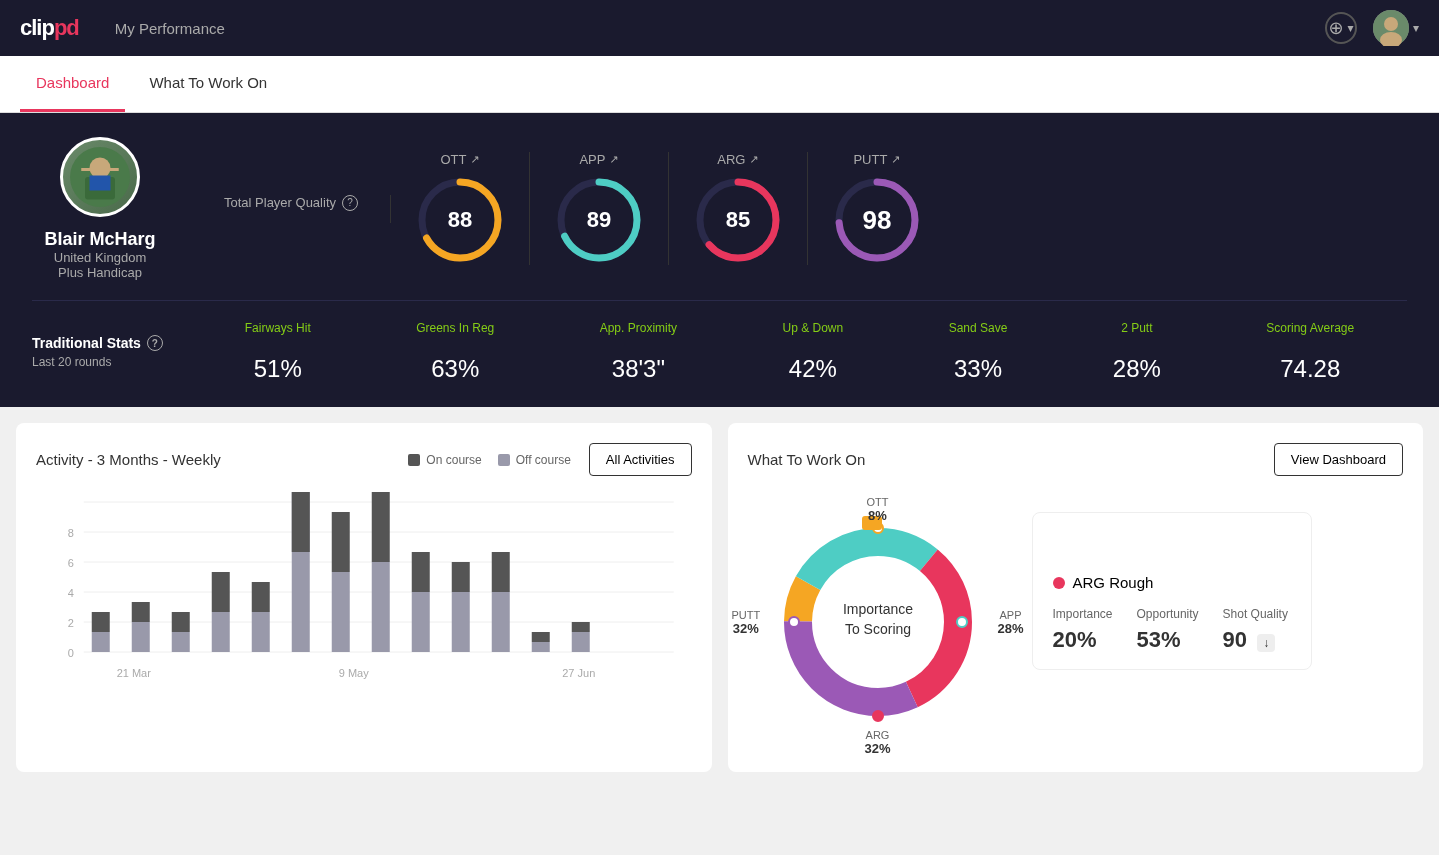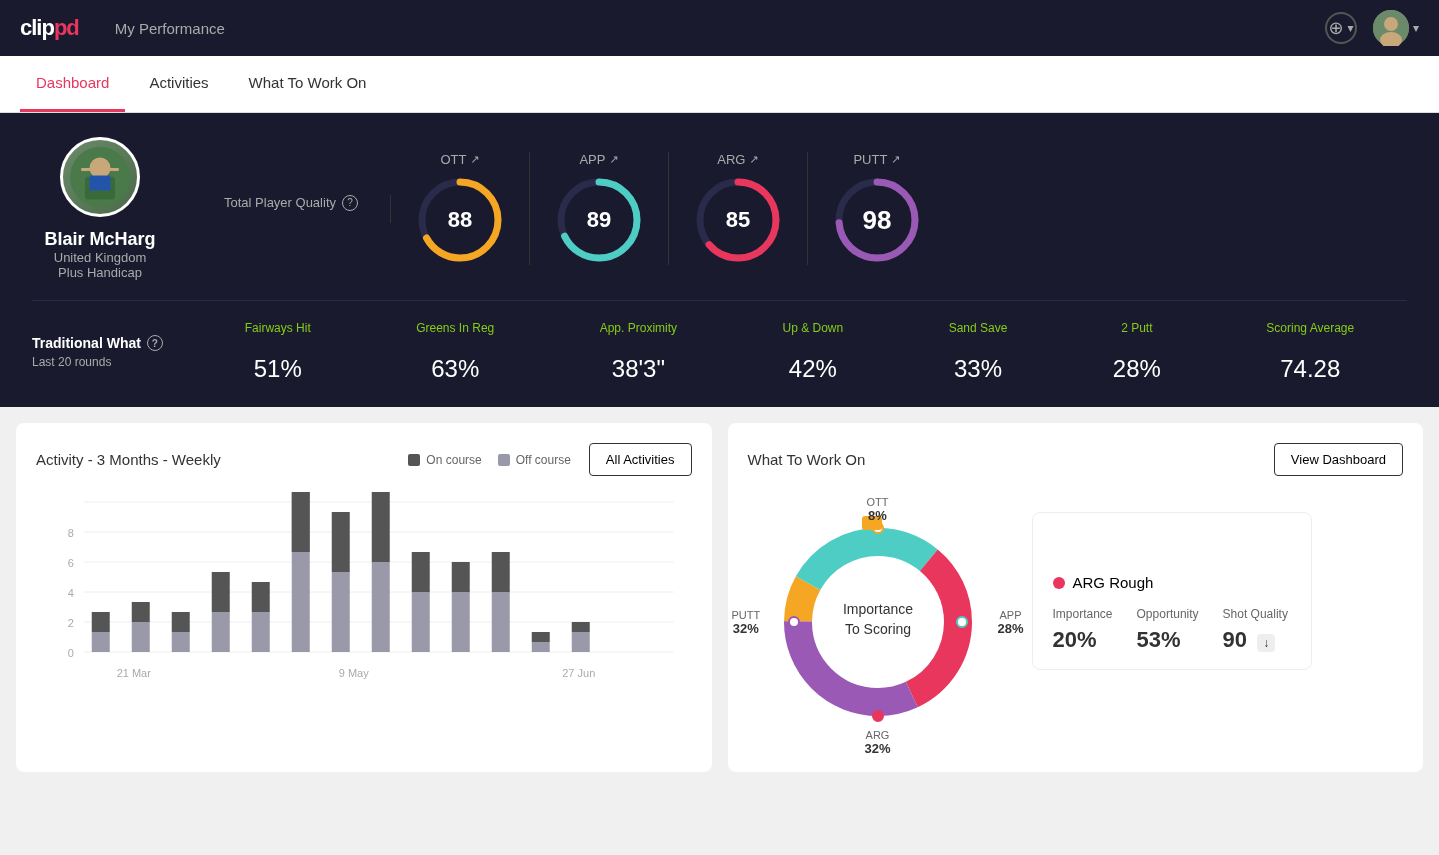--- a/index.html
+++ b/index.html
@@ -336,21 +336,20 @@
           <ellipse cx="18" cy="30" rx="11" ry="8" fill="#c8a87a"></ellipse>
         </svg>
       </div>
       <span class="header-chevron">▾</span>
     </div>
   </div>
 </header>
 
 <nav class="nav-tabs">
   <div class="nav-tab active">Dashboard</div>
-  <div class="nav-tab">Activities</div>
   <div class="nav-tab">What To Work On</div>
 </nav>
 
 <div class="stats-banner">
   <div class="stats-top">
 
     <div class="player-info">
       <div class="player-avatar">
         <svg viewBox="0 0 80 80" xmlns="http://www.w3.org/2000/svg" width="80" height="80">
           <rect width="80" height="80" fill="#4a7a4a" rx="40"></rect>
@@ -431,21 +430,21 @@
             <div class="circle-value small-value" style="font-size:26px;">98</div>
           </div>
         </div>
       </div>
     </div>
   </div>
 
   <div class="trad-stats">
     <div class="trad-label">
       <h3>
-        <span>Traditional What</span>
+        <span>Traditional Stats</span>
         <div class="help-icon" style="width:16px;height:16px;border-radius:50%;border:1px solid #aaa;display:inline-flex;align-items:center;justify-content:center;font-size:10px;color:#aaa;">?</div>
       </h3>
       <p>Last 20 rounds</p>
     </div>
     <div class="trad-items">
       <div class="trad-item">
         <div class="trad-item-label">Fairways Hit</div>
         <div class="trad-item-value">51%</div>
       </div>
       <div class="trad-item">

